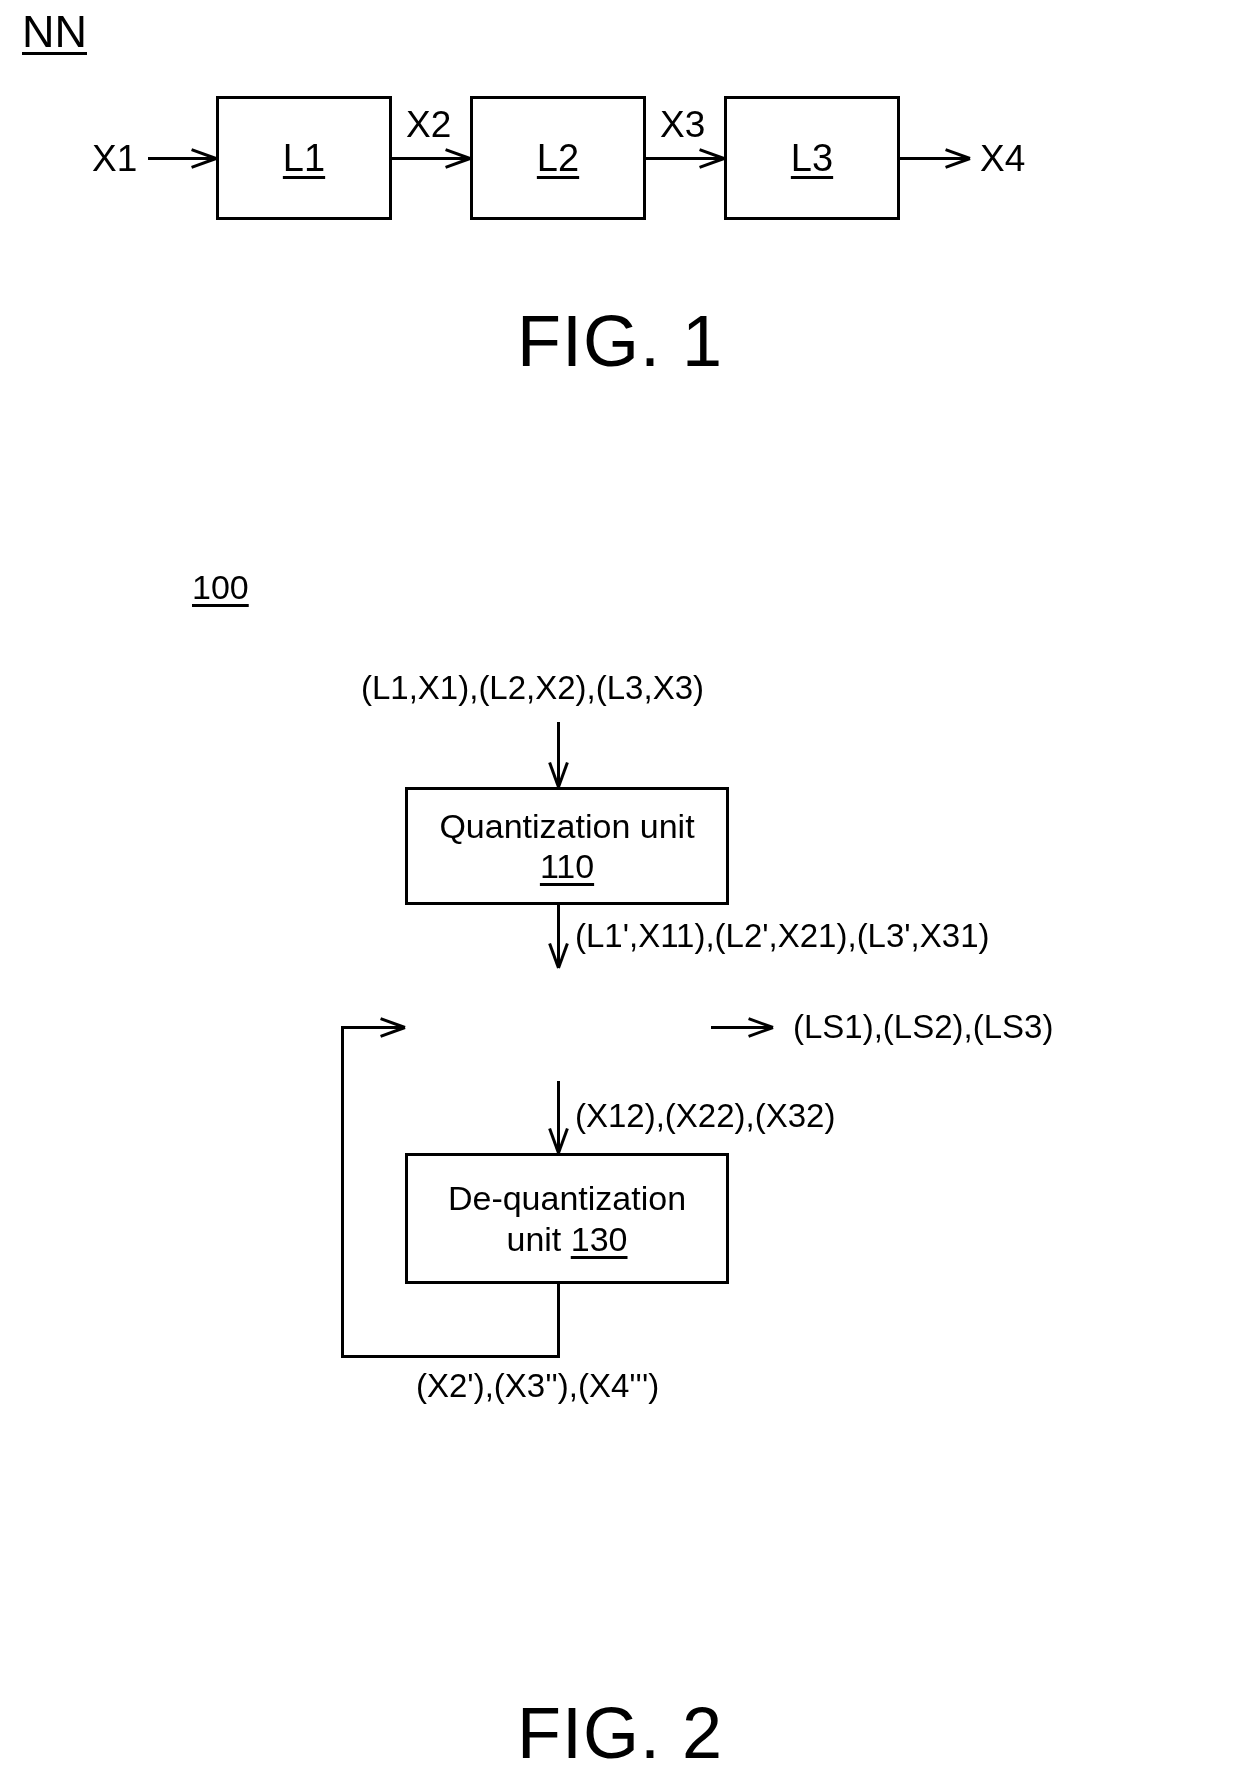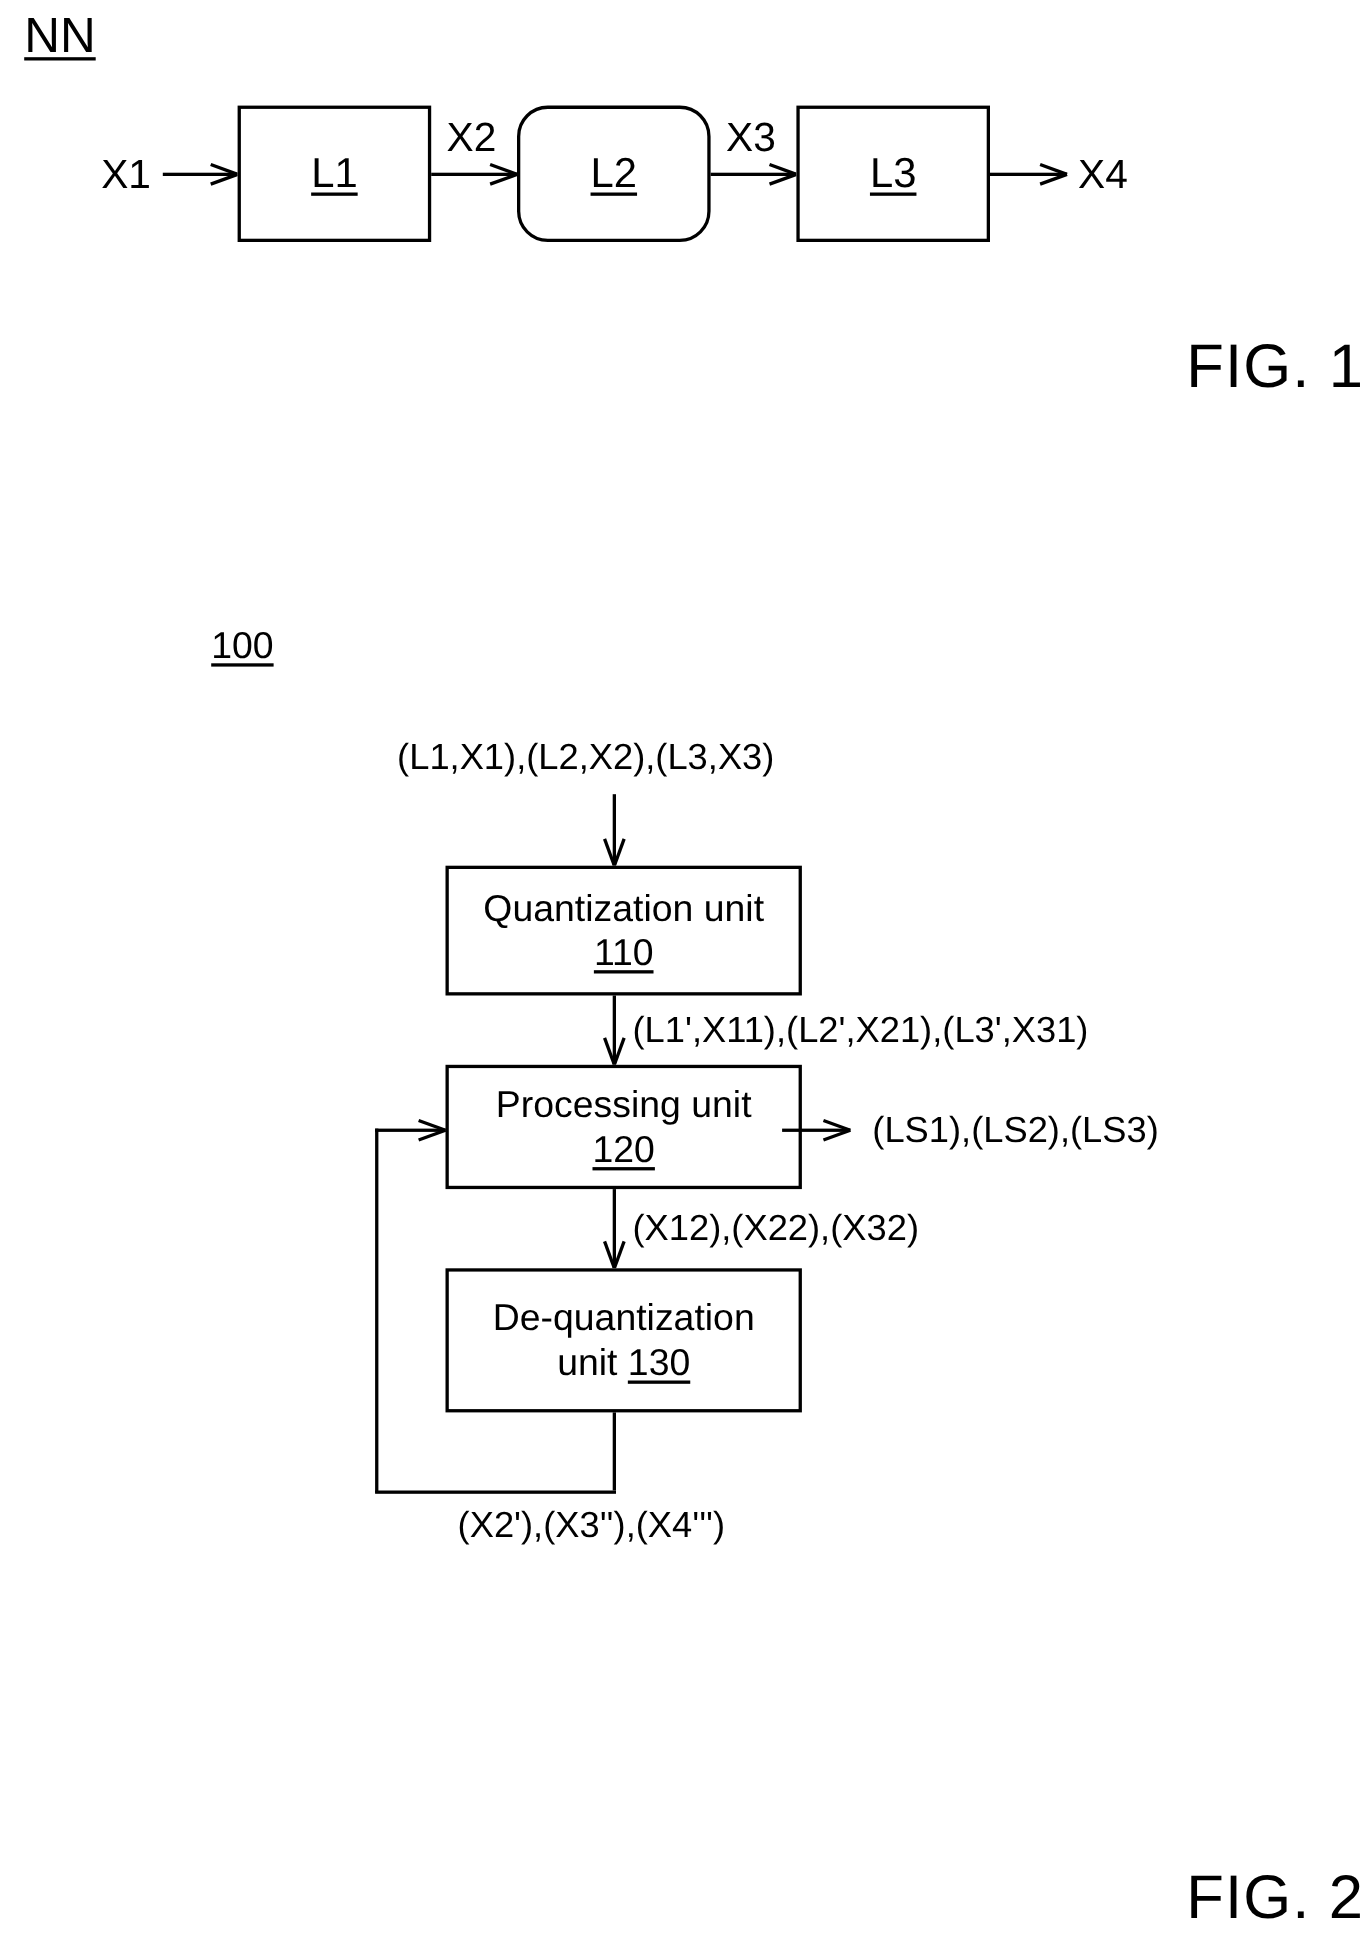--- a/index.html
+++ b/index.html
@@ -76,31 +76,31 @@
     top: -26px;
   }
   .arrow-d::before { transform-origin: center bottom; transform: rotate(20deg);  left: 0; }
   .arrow-d::after  { transform-origin: center bottom; transform: rotate(-20deg); left: 0; }
 
   
   #fig1-ref { left: 22px; top: 6px; font-size: 45px; }
 
   .l-box { width: 176px; height: 124px; top: 96px; font-size: 38px; }
   #box-l1 { left: 216px; }
-  #box-l2 { left: 470px; border-radius: 28px; }
+  #box-l2 { left: 470px; }
   #box-l3 { left: 724px; }
 
   .sig-top { font-size: 37px; top: 104px; }
   .sig-mid { font-size: 37px; top: 138px; }
 
   .fig-caption {
     position: absolute;
     width: 100%;
-    text-align: right;
-    font-size: 56px;
+    text-align: center;
+    font-size: 72px;
     letter-spacing: 1px;
   }
   #fig1-caption { top: 300px; }
   #fig2-caption { top: 1692px; }
 
   
   #fig2-ref { left: 192px; top: 568px; font-size: 34px; }
 
   .p-box {
     left: 405px;
@@ -164,24 +164,20 @@
 
     <div class="box p-box" id="box-110">
       <span>Quantization unit</span>
       <span class="u">110</span>
     </div>
 
     <div class="vline" style="left:557px; top:905px; height:63px;"></div>
     <div class="arrow-d" style="left:557px; top:968px;"></div>
     <div class="txt flow-label" style="left:575px; top:917px;">(L1',X11),(L2',X21),(L3',X31)</div>
 
-    <div class="box p-box" id="box-120">
-      <span>Processing unit</span>
-      <span class="u">120</span>
-    </div>
 
     <div class="hline" style="left:711px; top:1026px; width:62px;"></div>
     <div class="arrow-r" style="left:773px; top:1026px;"></div>
     <div class="txt flow-label" style="left:793px; top:1008px;">(LS1),(LS2),(LS3)</div>
 
     <div class="vline" style="left:557px; top:1081px; height:72px;"></div>
     <div class="arrow-d" style="left:557px; top:1153px;"></div>
     <div class="txt flow-label" style="left:575px; top:1097px;">(X12),(X22),(X32)</div>
 
     <div class="box p-box" id="box-130">

